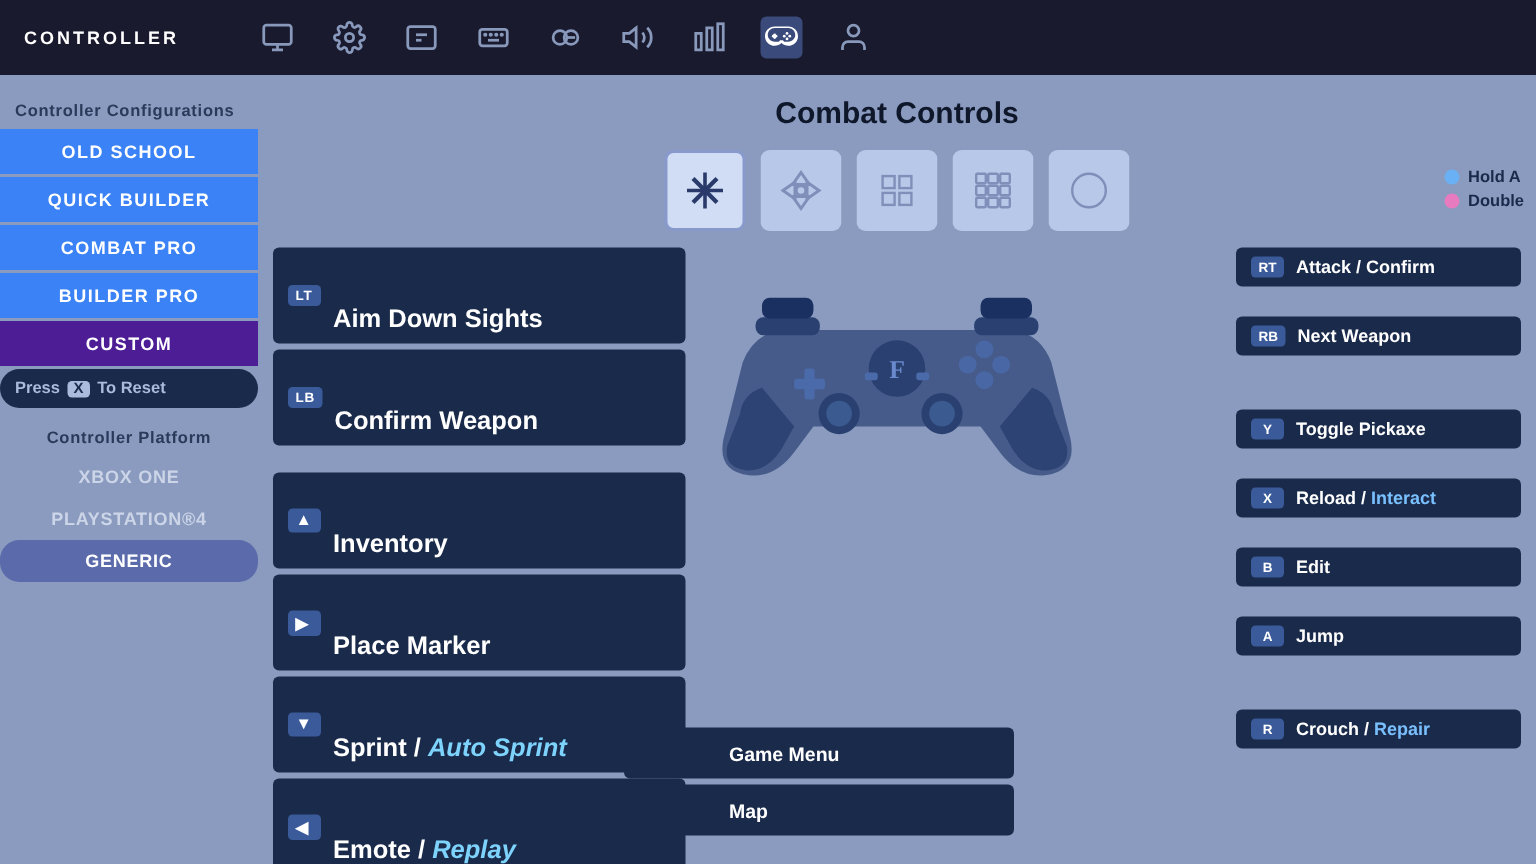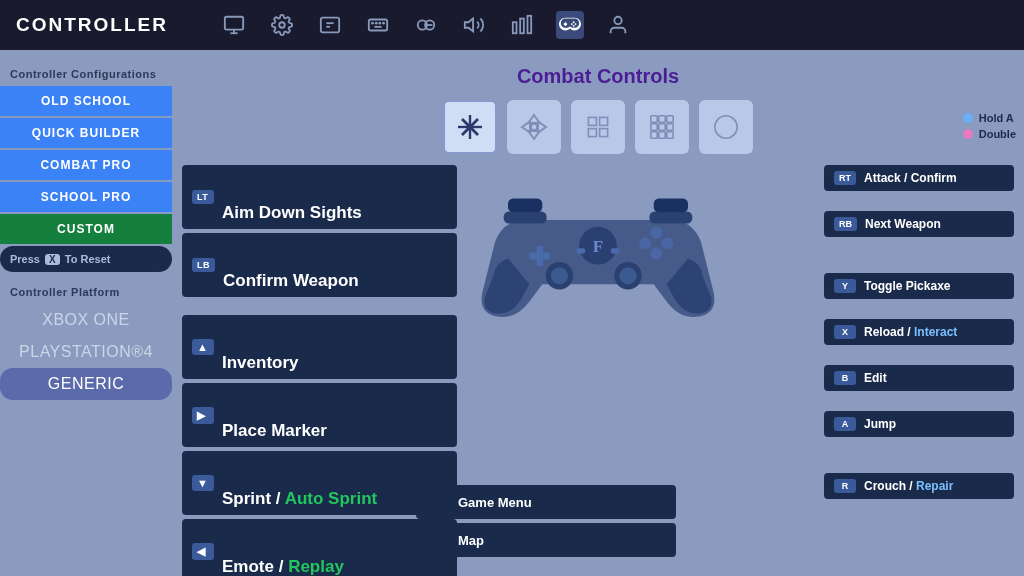--- a/index.html
+++ b/index.html
@@ -16,21 +16,21 @@
     .top-bar {
       width: 100%;
       height: 50px;
       background: #1a1a2e;
       display: flex;
       align-items: center;
       padding: 0 16px;
     }
     .top-bar-title {
       color: white;
-      font-size: 19px;
+      font-size: 12px;
       font-weight: 900;
       letter-spacing: 2px;
       margin-right: 52px;
     }
     .top-nav-icons {
       display: flex;
       gap: 20px;
       align-items: center;
     }
     .nav-icon {
@@ -78,21 +78,21 @@
       color: white;
       font-size: 12px;
       font-weight: 900;
       background: #3b82f6;
       border: none;
       cursor: pointer;
       letter-spacing: 1px;
       margin-bottom: 2px;
     }
     .sidebar-item.active {
-      background: #15803d;
+      background: #4c1d95;
     }
     .press-reset {
       background: #1a2a4a;
       color: #aabbdd;
       font-size: 11px;
       font-weight: 700;
       padding: 7px 10px;
       text-align: left;
       margin-top: 2px;
       border-radius: 13px;
@@ -107,48 +107,49 @@
       font-weight: 900;
       margin: 0 2px;
     }
 
     .sidebar-section-title2 {
       color: #2a3a5a;
       font-size: 11px;
       font-weight: 900;
       padding: 14px 10px 6px 10px;
       letter-spacing: 0.5px;
+      text-align: center;
     }
     .platform-item {
       display: block;
       width: 100%;
       padding: 7px 10px;
       color: #ccd5e8;
-      font-size: 16px;
-      font-weight: 400;
+      font-size: 12px;
+      font-weight: 700;
       background: transparent;
       border: none;
       cursor: pointer;
       letter-spacing: 0.5px;
     }
     .platform-item.active {
       background: #5a6aaa;
       color: white;
       border-radius: 13px;
     }
 
     
     .center-area {
       flex: 1;
       padding: 10px 20px;
       position: relative;
     }
     .center-title {
       text-align: center;
-      color: #4c1d95;
+      color: #0f172a;
       font-size: 20px;
       font-weight: 900;
       margin-bottom: 12px;
       margin-top: 5px;
     }
 
     
     .layout-tabs {
       display: flex;
       justify-content: center;
@@ -220,32 +221,34 @@
       text-align: left;
       letter-spacing: 0.5px;
     }
     .control-btn-label {
       color: white;
       font-size: 17px;
       font-weight: 700;
       margin-top: 32px;
     }
     .control-btn-label .highlight {
-      color: #22c55e;
+      color: #7dd3fc;
+      font-style: italic;
     }
 
     .controls-group-gap { height: 14px; }
     .center-control-btn {
       display: flex;
       align-items: center;
       background: #1a2a4a;
       border-radius: 4px;
       padding: 7px 12px;
       margin-bottom: 4px;
       cursor: pointer;
+      gap: 28px;
     }
     .center-badge {
       width: 20px;
       height: 20px;
       border-radius: 50%;
       background: #3a5a9a;
       display: flex;
       align-items: center;
       justify-content: center;
       margin-right: 10px;
@@ -401,21 +404,21 @@
   </div>
 </div>
 
 <div class="content">
 
   <div class="sidebar">
     <div class="sidebar-section-title">Controller Configurations</div>
     <button class="sidebar-item">OLD SCHOOL</button>
     <button class="sidebar-item">QUICK BUILDER</button>
     <button class="sidebar-item">COMBAT PRO</button>
-    <button class="sidebar-item">SCHOOL PRO</button>
+    <button class="sidebar-item">BUILDER PRO</button>
     <button class="sidebar-item active">CUSTOM</button>
     <div class="press-reset">
       <span>Press</span>
       <span class="key">X</span>
       <span>To Reset</span>
     </div>
 
     <div class="sidebar-section-title2">Controller Platform</div>
     <button class="platform-item">XBOX ONE</button>
     <button class="platform-item">PLAYSTATION®4</button>

